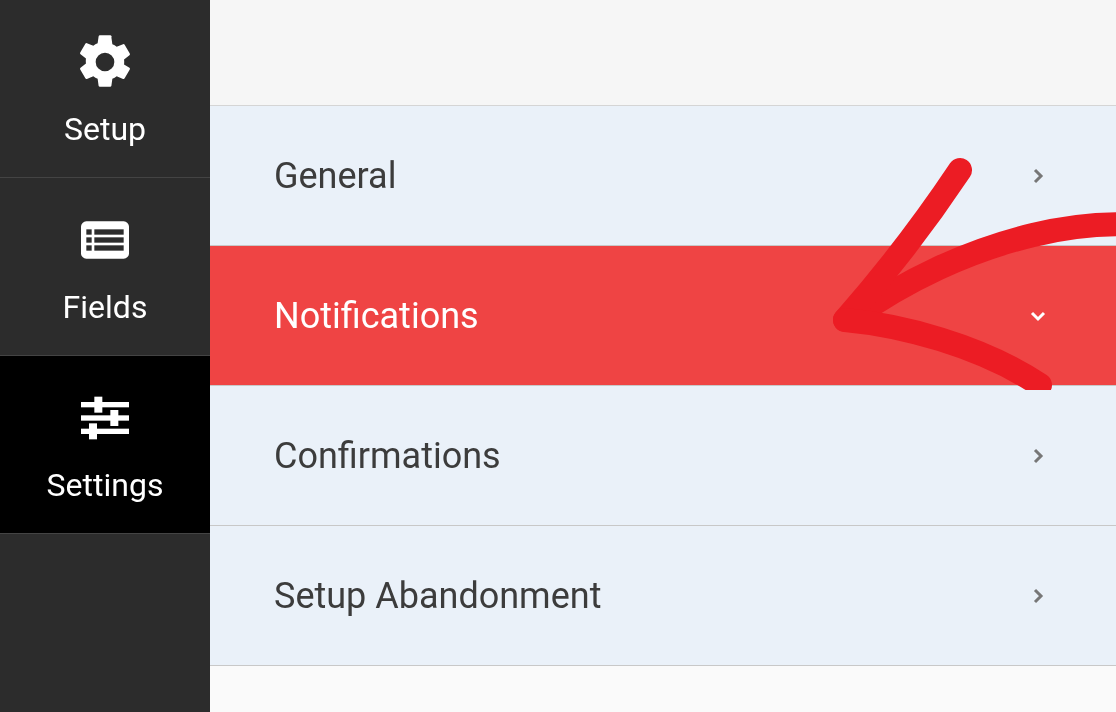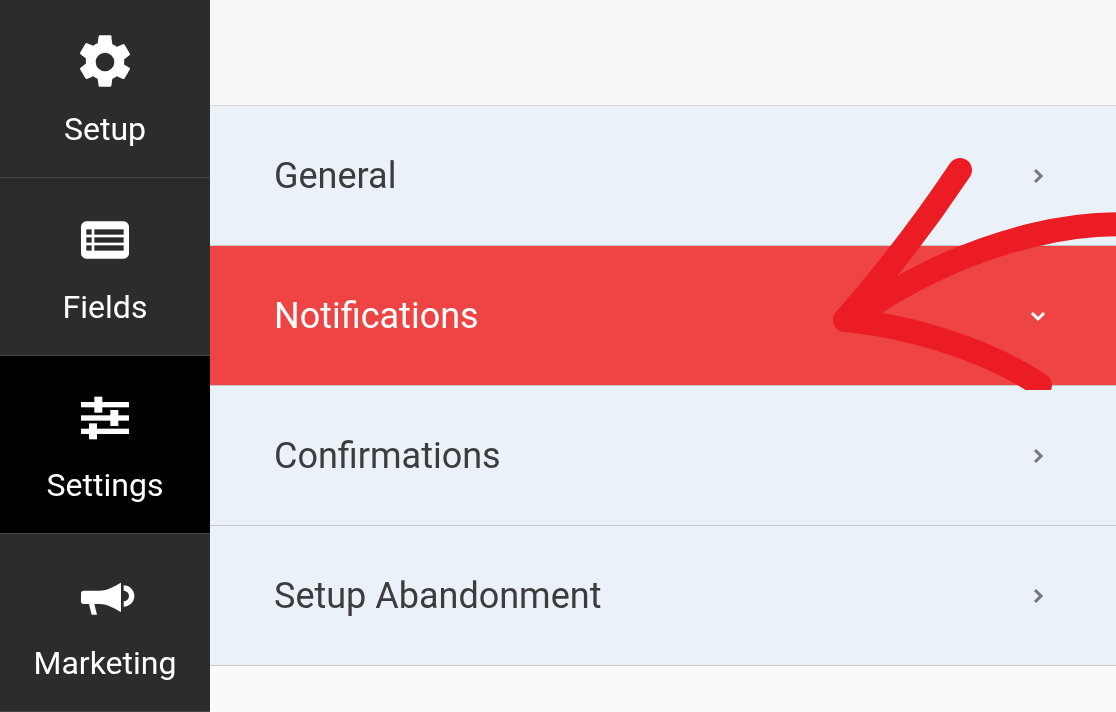--- a/index.html
+++ b/index.html
@@ -82,29 +82,20 @@
             <rect x="3" y="6" width="18" height="2" fill="#fff"></rect>
             <rect x="8" y="4" width="3" height="6" fill="#fff"></rect>
             <rect x="3" y="11" width="18" height="2" fill="#fff"></rect>
             <rect x="14" y="9" width="3" height="6" fill="#fff"></rect>
             <rect x="3" y="16" width="18" height="2" fill="#fff"></rect>
             <rect x="6" y="14" width="3" height="6" fill="#fff"></rect>
           </svg>
       </span>
       <span class="sidebar-label">Settings</span>
     </div>
-    <div class="sidebar-item">
-      <span class="icon">
-        <svg viewBox="0 0 24 24">
-            <path d="M3 10v4a1 1 0 001 1h2l1 4h2l-1-4h2c3 0 6 2 8 3V7c-2 1-5 3-8 3H4a1 1 0 00-1 1z" fill="#fff"></path>
-            <path d="M19 9a3 3 0 010 6" stroke="#fff" stroke-width="2" fill="none"></path>
-          </svg>
-      </span>
-      <span class="sidebar-label">Marketing</span>
-    </div>
   </nav>
 
   <main class="main">
     <div class="top-spacer"></div>
     <div class="panel-list">
       <div class="panel-item">
         <span class="panel-label">General</span>
         <span class="chevron">
           <svg viewBox="0 0 24 24">
               <polyline points="9 6 15 12 9 18"></polyline>

